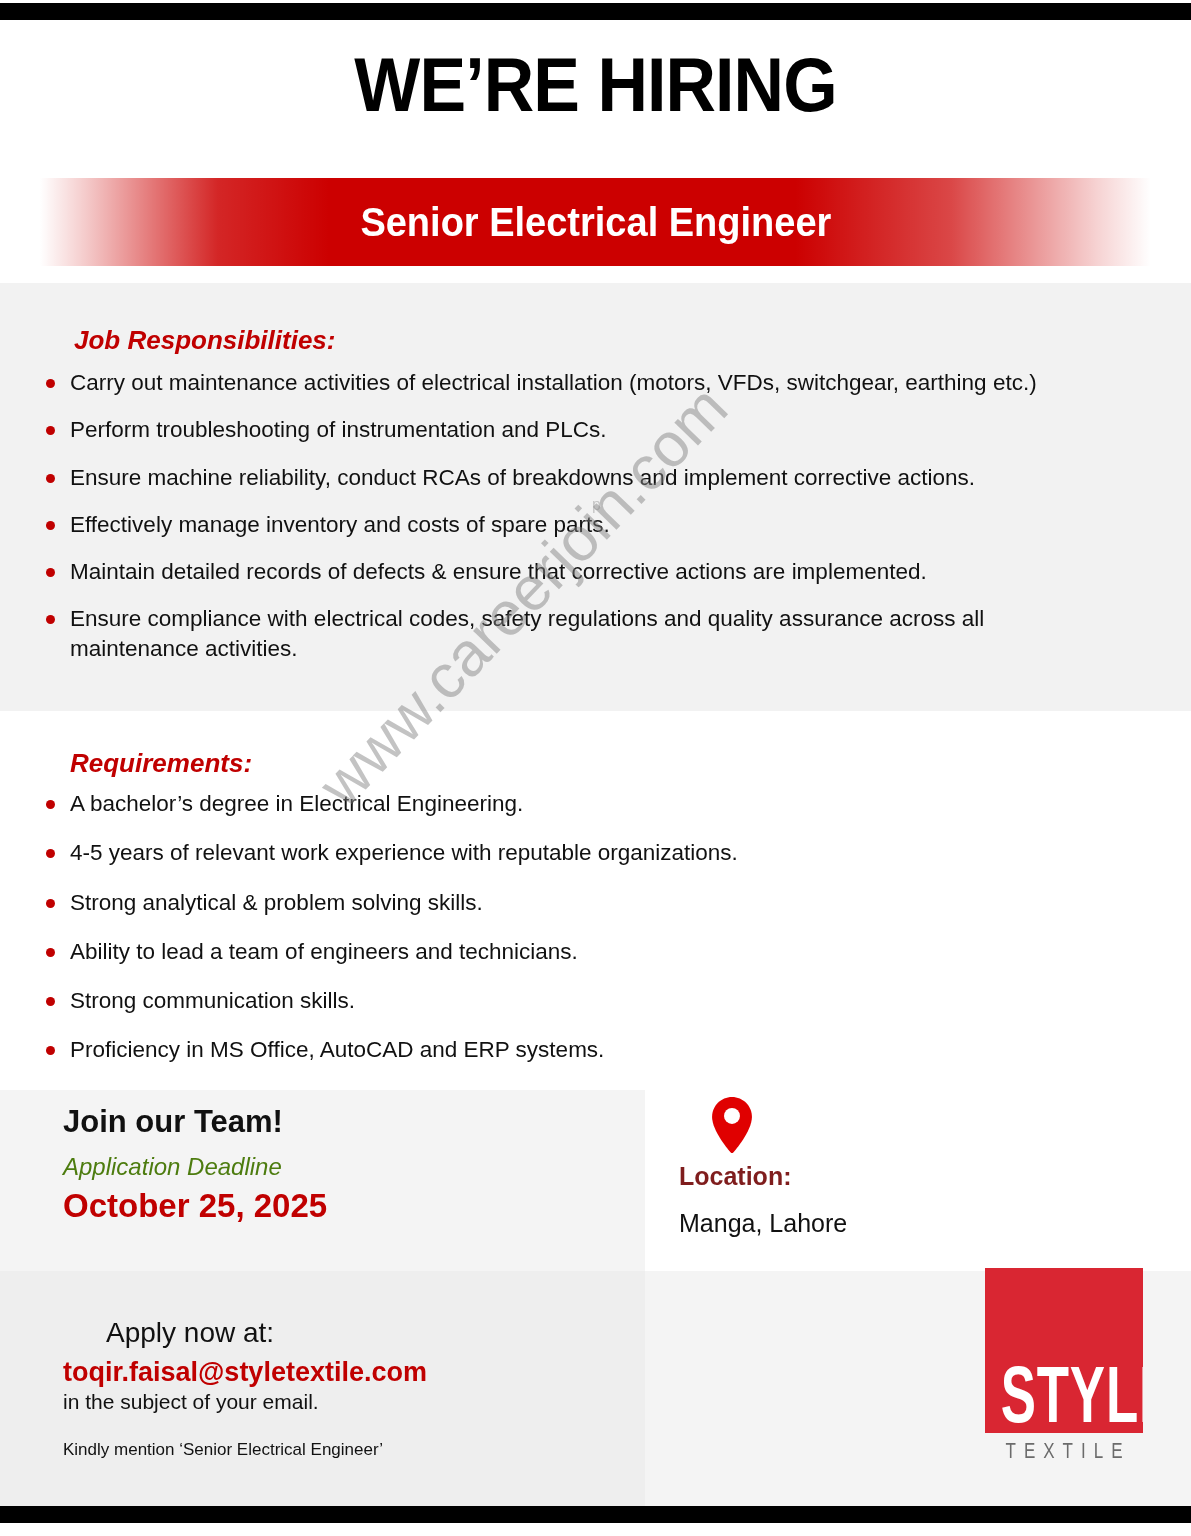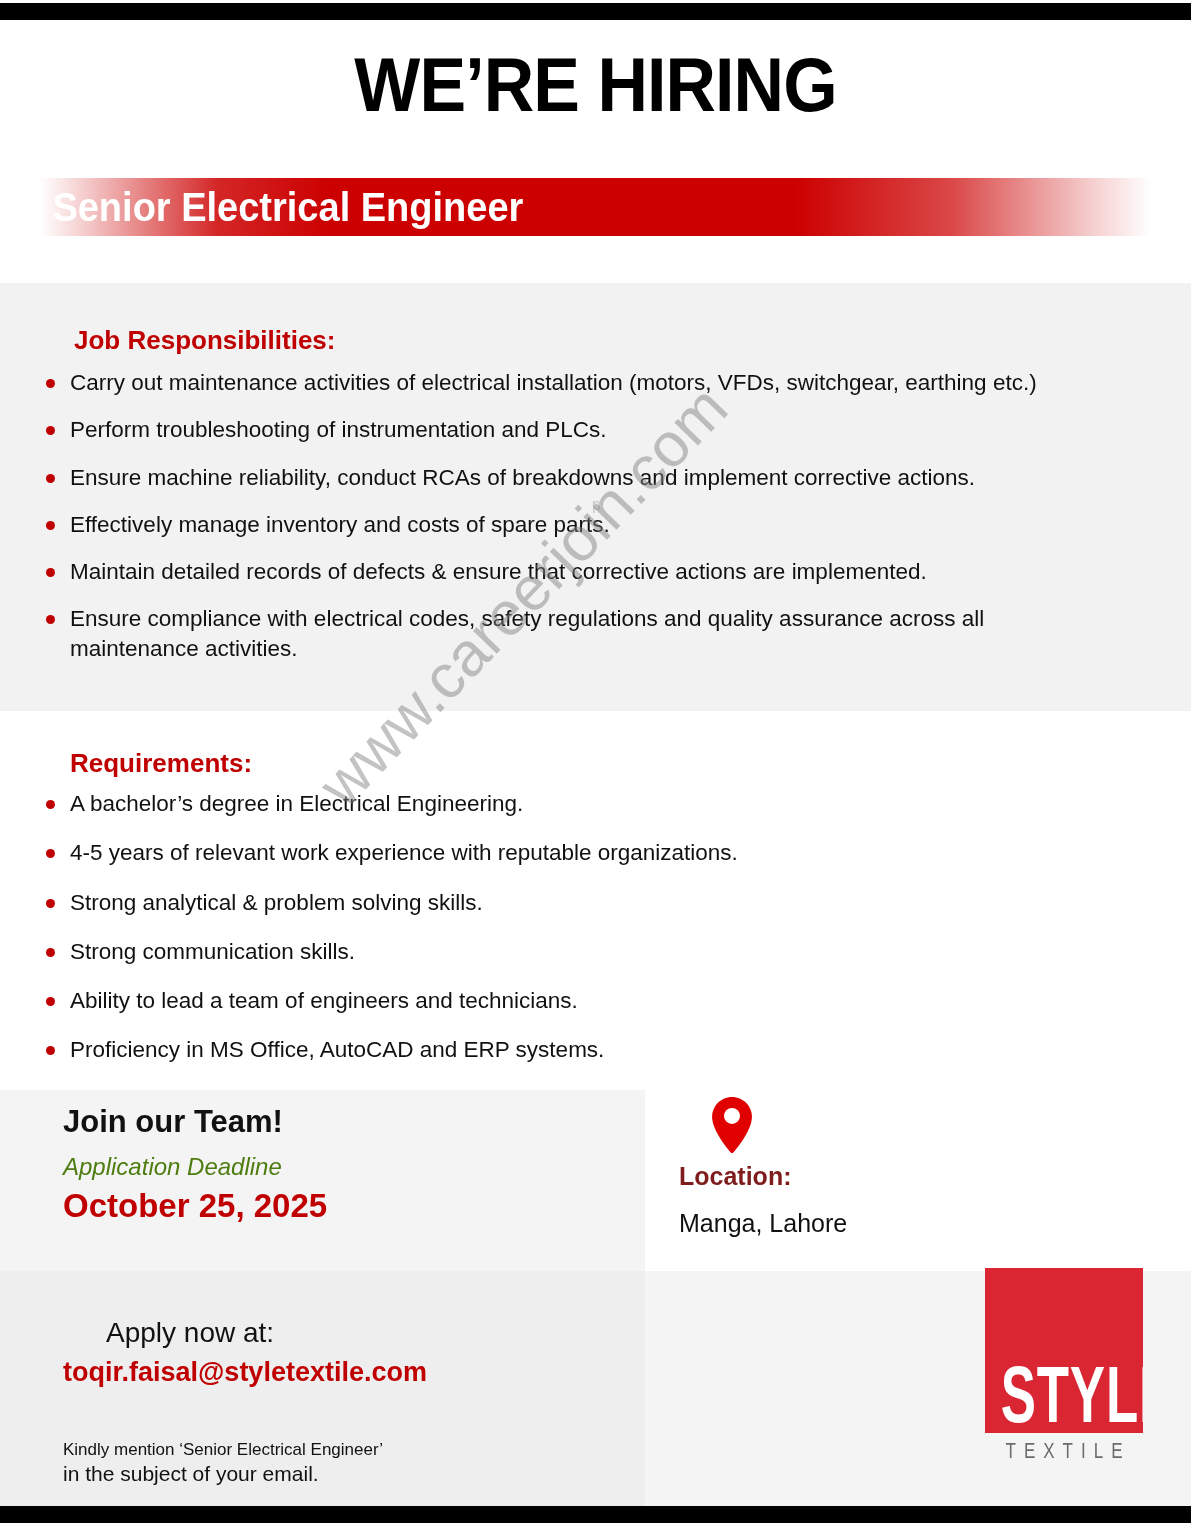--- a/index.html
+++ b/index.html
@@ -46,32 +46,33 @@
     color: #000000;
     line-height: 1.05;
     transform: scaleX(0.92);
     transform-origin: center top;
   }
 
   
   .banner {
     position: absolute;
     left: 40px; top: 178px;
-    width: 1111px; height: 58px;
+    width: 1111px; height: 88px;
     background: linear-gradient(to right,
         rgba(204,0,0,0) 0%,
         rgba(204,0,0,0.20) 4%,
         rgba(204,0,0,0.85) 16%,
         #cc0000 26%,
         #cc0000 68%,
         rgba(204,0,0,0.72) 82%,
         rgba(204,0,0,0.18) 95%,
         rgba(204,0,0,0) 100%);
     display: flex;
     align-items: center;
+    justify-content: center;
   }
   .banner-title {
     color: #ffffff;
     font-size: 40px;
     font-weight: bold;
     letter-spacing: 0px;
     transform: scaleX(0.95);
   }
 
   
@@ -111,20 +112,21 @@
     width: 546px; height: 235px;
     background: #f4f4f4;
   }
 
   
   .sec-heading {
     position: absolute;
     font-size: 26px;
     font-weight: bold;
     color: #c00000;
+    font-style: italic;
   }
   .sec-heading.resp { left: 74px; top: 325px; }
   .sec-heading.req  { left: 70px; top: 748px; }
 
   
   ul.bullets {
     position: absolute;
     margin: 0;
     padding: 0;
     list-style: none;
@@ -211,21 +213,21 @@
     color: #c00000;
   }
   .apply-note1 {
     position: absolute;
     left: 63px; top: 1440px;
     font-size: 17px;
     color: #111111;
   }
   .apply-note2 {
     position: absolute;
-    left: 63px; top: 1462px;
+    left: 63px; top: 1390px;
     font-size: 21px;
     color: #111111;
   }
 
   
   .logo-wrap {
     position: absolute;
     left: 985px; top: 1268px;
     width: 158px;
   }
@@ -310,22 +312,22 @@
     <li>Effectively manage inventory and costs of spare parts.</li>
     <li>Maintain detailed records of defects &amp; ensure that corrective actions are implemented.</li>
     <li class="wrap">Ensure compliance with electrical codes, safety regulations and quality assurance across all maintenance activities.</li>
   </ul>
 
   <div class="sec-heading req">Requirements:</div>
   <ul class="bullets req">
     <li>A bachelor’s degree in Electrical Engineering.</li>
     <li>4-5 years of relevant work experience with reputable organizations.</li>
     <li>Strong analytical &amp; problem solving skills.</li>
+    <li>Ability to lead a team of engineers and technicians.</li>
     <li>Strong communication skills.</li>
-    <li>Ability to lead a team of engineers and technicians.</li>
     <li>Proficiency in MS Office, AutoCAD and ERP systems.</li>
   </ul>
 
   <div class="join-title">Join our Team!</div>
   <div class="join-deadline-label">Application Deadline</div>
   <div class="join-date">October 25, 2025</div>
 
   <div class="pin">
     <svg viewBox="0 0 24 32" width="44" height="58" aria-hidden="true">
       <path d="M12 0.5C5.9 0.5 1 5.4 1 11.5c0 7.9 9.3 18.6 10.3 19.7.4.4 1 .4 1.4 0C13.7 30.1 23 19.4 23 11.5 23 5.4 18.1 0.5 12 0.5z" fill="#e00000"></path>

